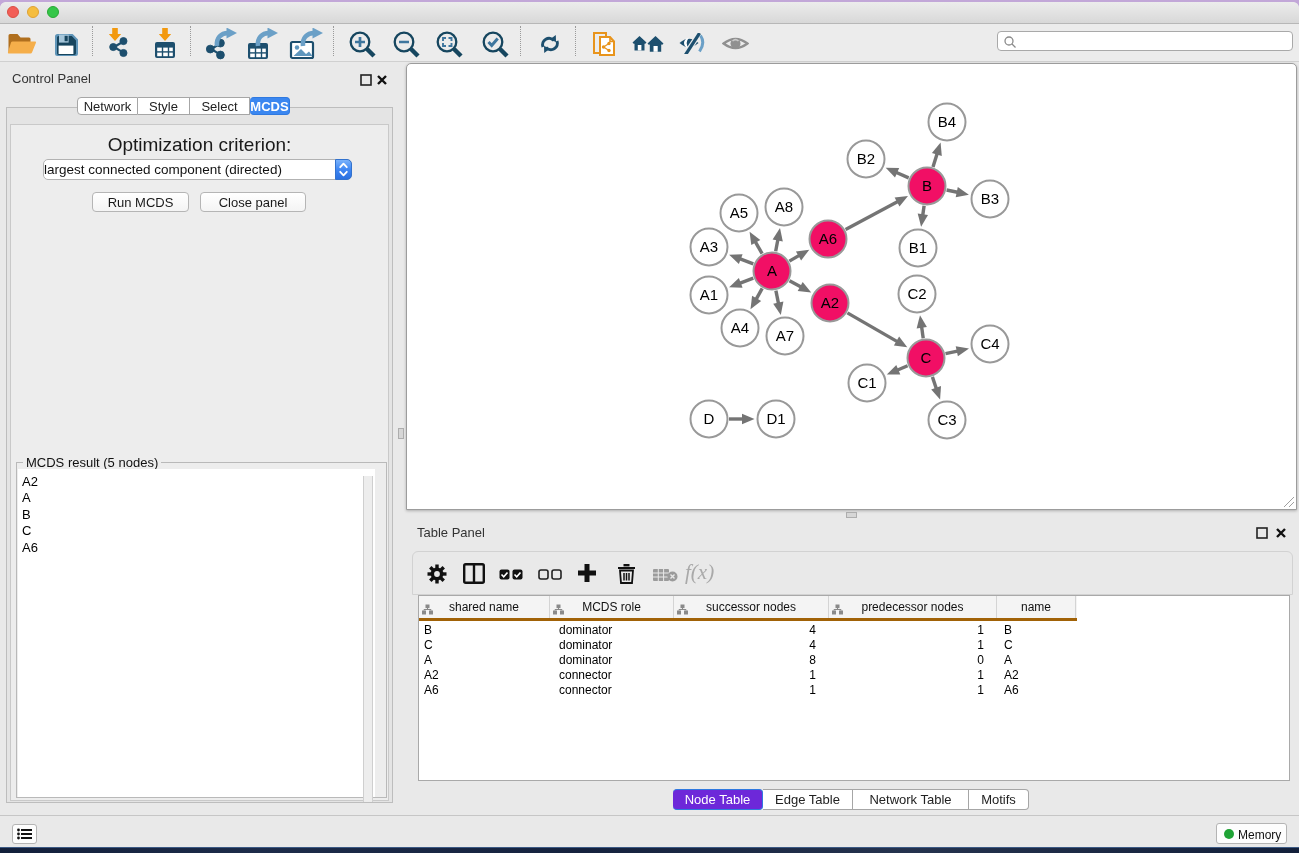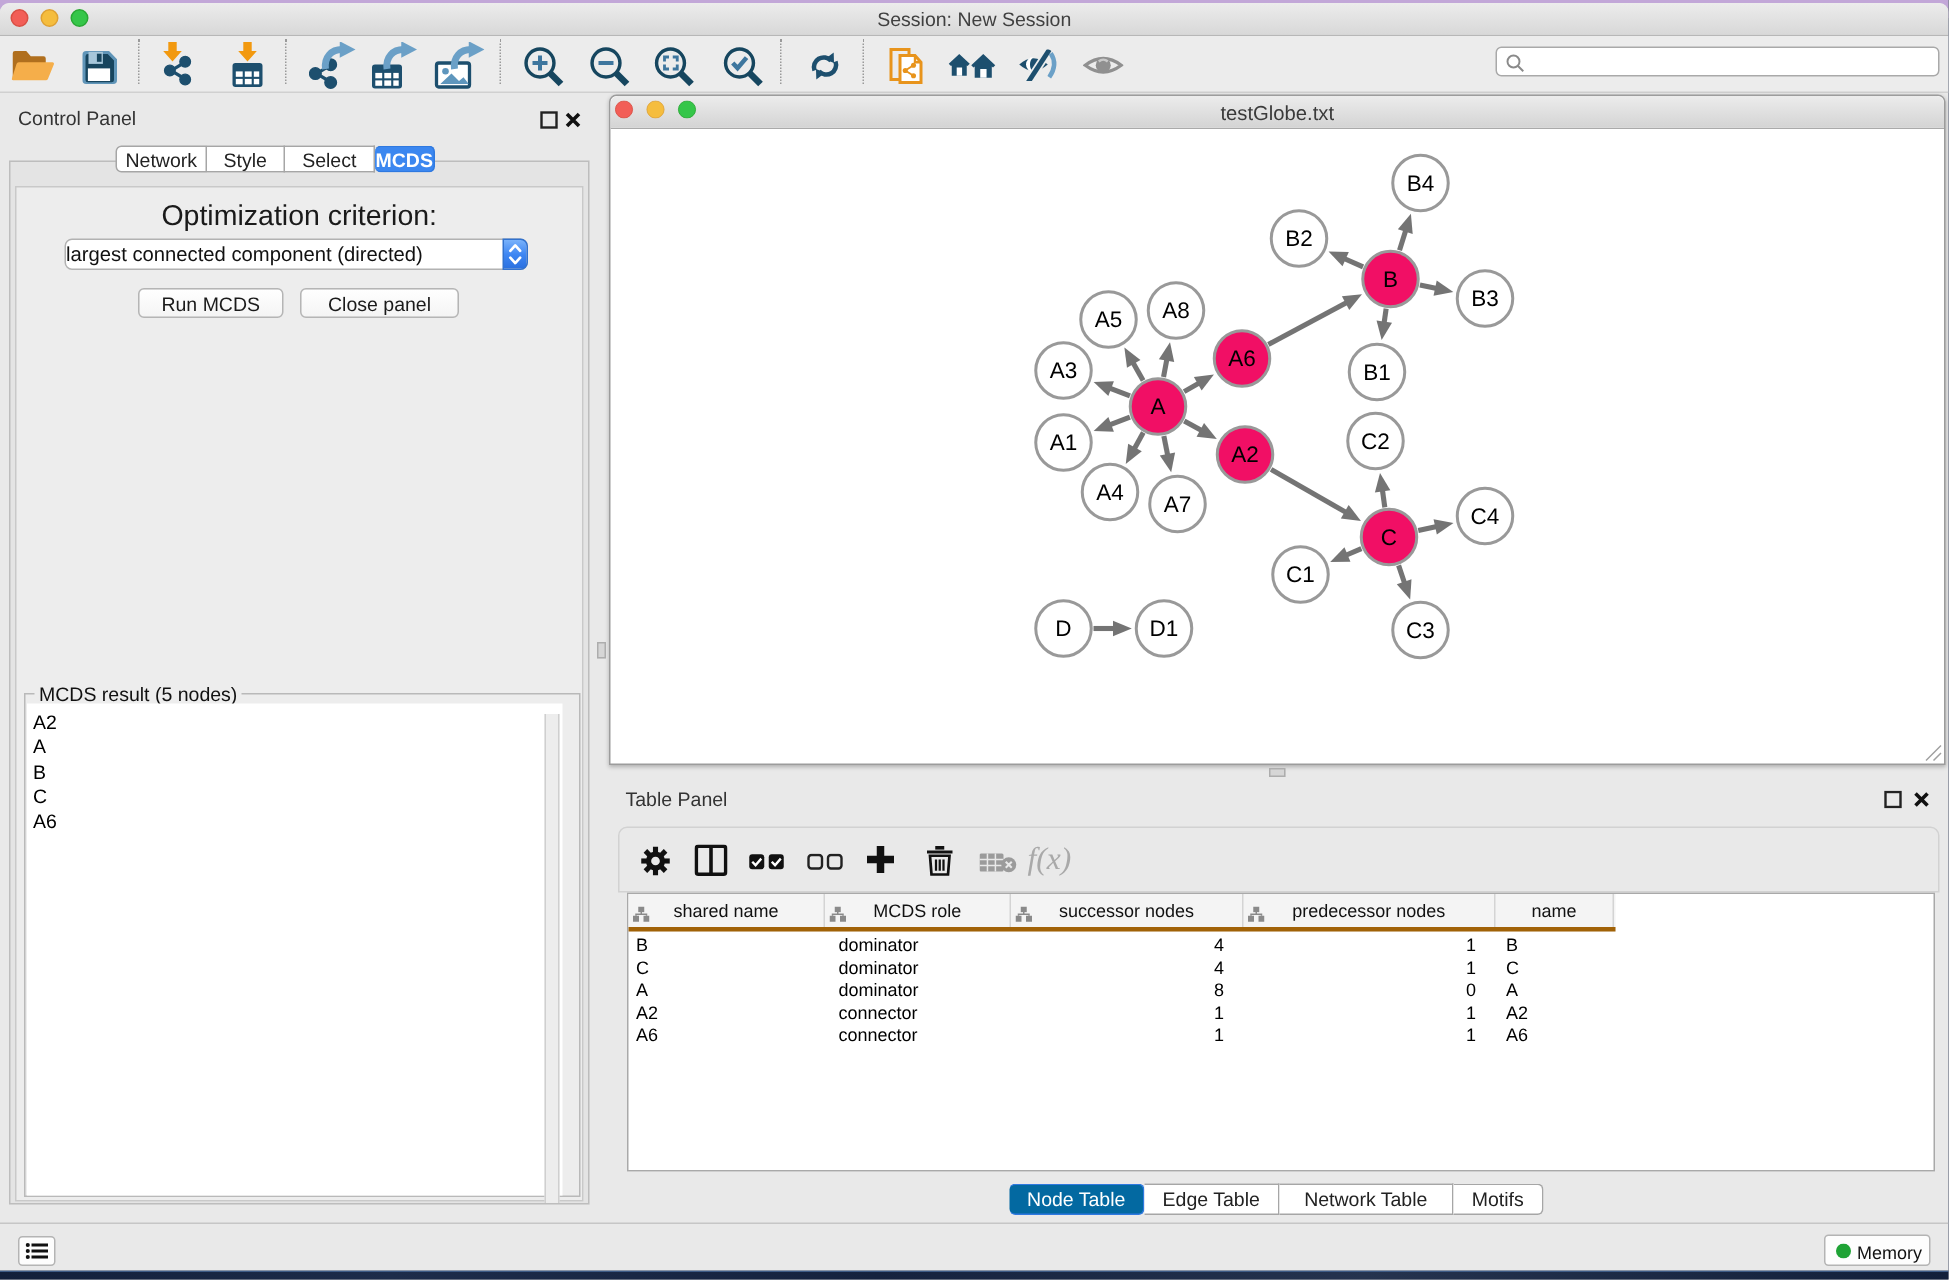--- a/index.html
+++ b/index.html
@@ -85,40 +85,39 @@
   border-bottom:3px solid #a16207; display:flex; font-size:12px; color:#111; }
 #thead .hc { position:relative; border-right:1px solid #d4d4d4; display:flex;
   align-items:center; justify-content:center; }
 #thead .hic { position:absolute; left:3px; top:8px; }
 .trow { position:absolute; font-size:12px; color:#000; height:15px; line-height:15px; }
 
 #bot-tabs { position:absolute; left:673px; top:787px; height:21px; display:flex;
   font-size:13px; color:#222; }
 #bot-tabs .tab { background:#fff; border:1px solid #a6a6a6; border-left:none;
   display:flex; align-items:center; justify-content:center; }
-#bot-tabs .tab.sel { background:#0369a1; color:#fff; border-color:#2f79e0; border-radius:4px; }
+#bot-tabs .tab.sel { background:#6d28d9; color:#fff; border-color:#2f79e0; border-radius:4px; }
 #bot-tabs .tab:last-child { border-radius:0 4px 4px 0; }
 
 #statusline { position:absolute; left:0; right:0; top:813px; height:0; border-top:1px solid #c6c6c6; }
 #memorybtn { position:absolute; left:1216px; top:821px; width:71px; height:21px; background:#fdfdfd;
   border:1px solid #b4b4b4; border-radius:3px; font-size:12px; color:#111; }
 #listbtn { position:absolute; left:12px; top:822px; width:25px; height:20px; background:#fdfdfd;
   border:1px solid #b4b4b4; border-radius:3px; }
 </style>
 </head>
 <body>
 <div id="desktop-top"></div>
 <div id="desktop-bottom"></div>
 <div id="win">
 
 <div id="titlebar">
   <div class="tl r"></div>
       <div class="tl y"></div>
       <div class="tl g"></div>
-  <div class="title">Session: New Session</div>
 </div>
 
 <div id="toolbar">
   <svg class="ticon" style="left:7px; top:7px;" width="30" height="24" viewBox="0 0 30 24">
 <path d="M1.5 21 V4.5 a1.5 1.5 0 0 1 1.5 -1.5 h7.5 l3 3.5 h8.5 a1.5 1.5 0 0 1 1.5 1.5 V11" fill="#b06f1e"></path>
 <path d="M5.5 10.5 h22.5 a1 1 0 0 1 0.95 1.35 L25 21.5 a1.6 1.6 0 0 1 -1.5 1 H1.8 a0.9 0.9 0 0 1 -0.85 -1.2 L4 11.6 a1.6 1.6 0 0 1 1.5 -1.1 z" fill="#f5ae4a"></path>
       </svg>
   <svg class="ticon" style="left:54px; top:9px;" width="24" height="24" viewBox="0 0 24 24">
 <path d="M1 3.5 a2.5 2.5 0 0 1 2.5 -2.5 h15.2 l5.3 5.5 v14 a2.5 2.5 0 0 1 -2.5 2.5 h-18 a2.5 2.5 0 0 1 -2.5 -2.5 z" fill="#6095b8"></path>
 <path d="M3 4.6 a1.6 1.6 0 0 1 1.6 -1.6 h13.2 l4.2 4.4 v12.9 a1.6 1.6 0 0 1 -1.6 1.6 h-15.8 a1.6 1.6 0 0 1 -1.6 -1.6 z" fill="#17455e"></path>
@@ -281,28 +280,20 @@
 <div id="dropdown">largest connected component (directed)
   <div id="dd-step"><svg width="15" height="19" viewBox="0 0 15 19">
           <path d="M4.2 7.2 L7.5 3.6 L10.8 7.2" fill="none" stroke="#fff" stroke-width="1.8" stroke-linecap="round" stroke-linejoin="round"></path>
           <path d="M4.2 11.8 L7.5 15.4 L10.8 11.8" fill="none" stroke="#fff" stroke-width="1.8" stroke-linecap="round" stroke-linejoin="round"></path>
         </svg></div>
 </div>
 <div class="btn" style="left:92px; top:190px; width:97px; height:20px; line-height:19px;">Run MCDS</div>
 <div class="btn" style="left:200px; top:190px; width:106px; height:20px; line-height:19px;">Close panel</div>
 
 <div id="netwin">
-  <div id="net-title">
-    <svg style="position:absolute;left:3px;top:3px;" width="62" height="12">
-      <circle cx="6" cy="6" r="5.7" fill="#f25e57" stroke="#d94f44" stroke-width="0.6"></circle>
-      <circle cx="27" cy="6" r="5.7" fill="#f5bd3e" stroke="#dfa133" stroke-width="0.6"></circle>
-      <circle cx="48" cy="6" r="5.7" fill="#35c649" stroke="#29a834" stroke-width="0.6"></circle>
-    </svg>
-    <div class="title">testGlobe.txt</div>
-  </div>
   <svg id="graph" width="889" height="424">
     <line x1="355.1" y1="166.6" x2="347.8" y2="153.8"></line>
     <polygon points="342.6,144.7 353.3,153.0 344.3,158.1"></polygon>
     <line x1="368.7" y1="164.3" x2="371.1" y2="151.5"></line>
     <polygon points="373.0,141.1 375.8,154.4 365.6,152.5"></polygon>
     <line x1="346.3" y1="176.9" x2="331.9" y2="171.4"></line>
     <polygon points="322.1,167.7 335.6,167.2 331.9,177.0"></polygon>
     <line x1="346.3" y1="191.1" x2="331.9" y2="196.6"></line>
     <polygon points="322.1,200.3 331.9,191.0 335.6,200.8"></polygon>
     <line x1="355.2" y1="201.4" x2="348.7" y2="213.1"></line>

